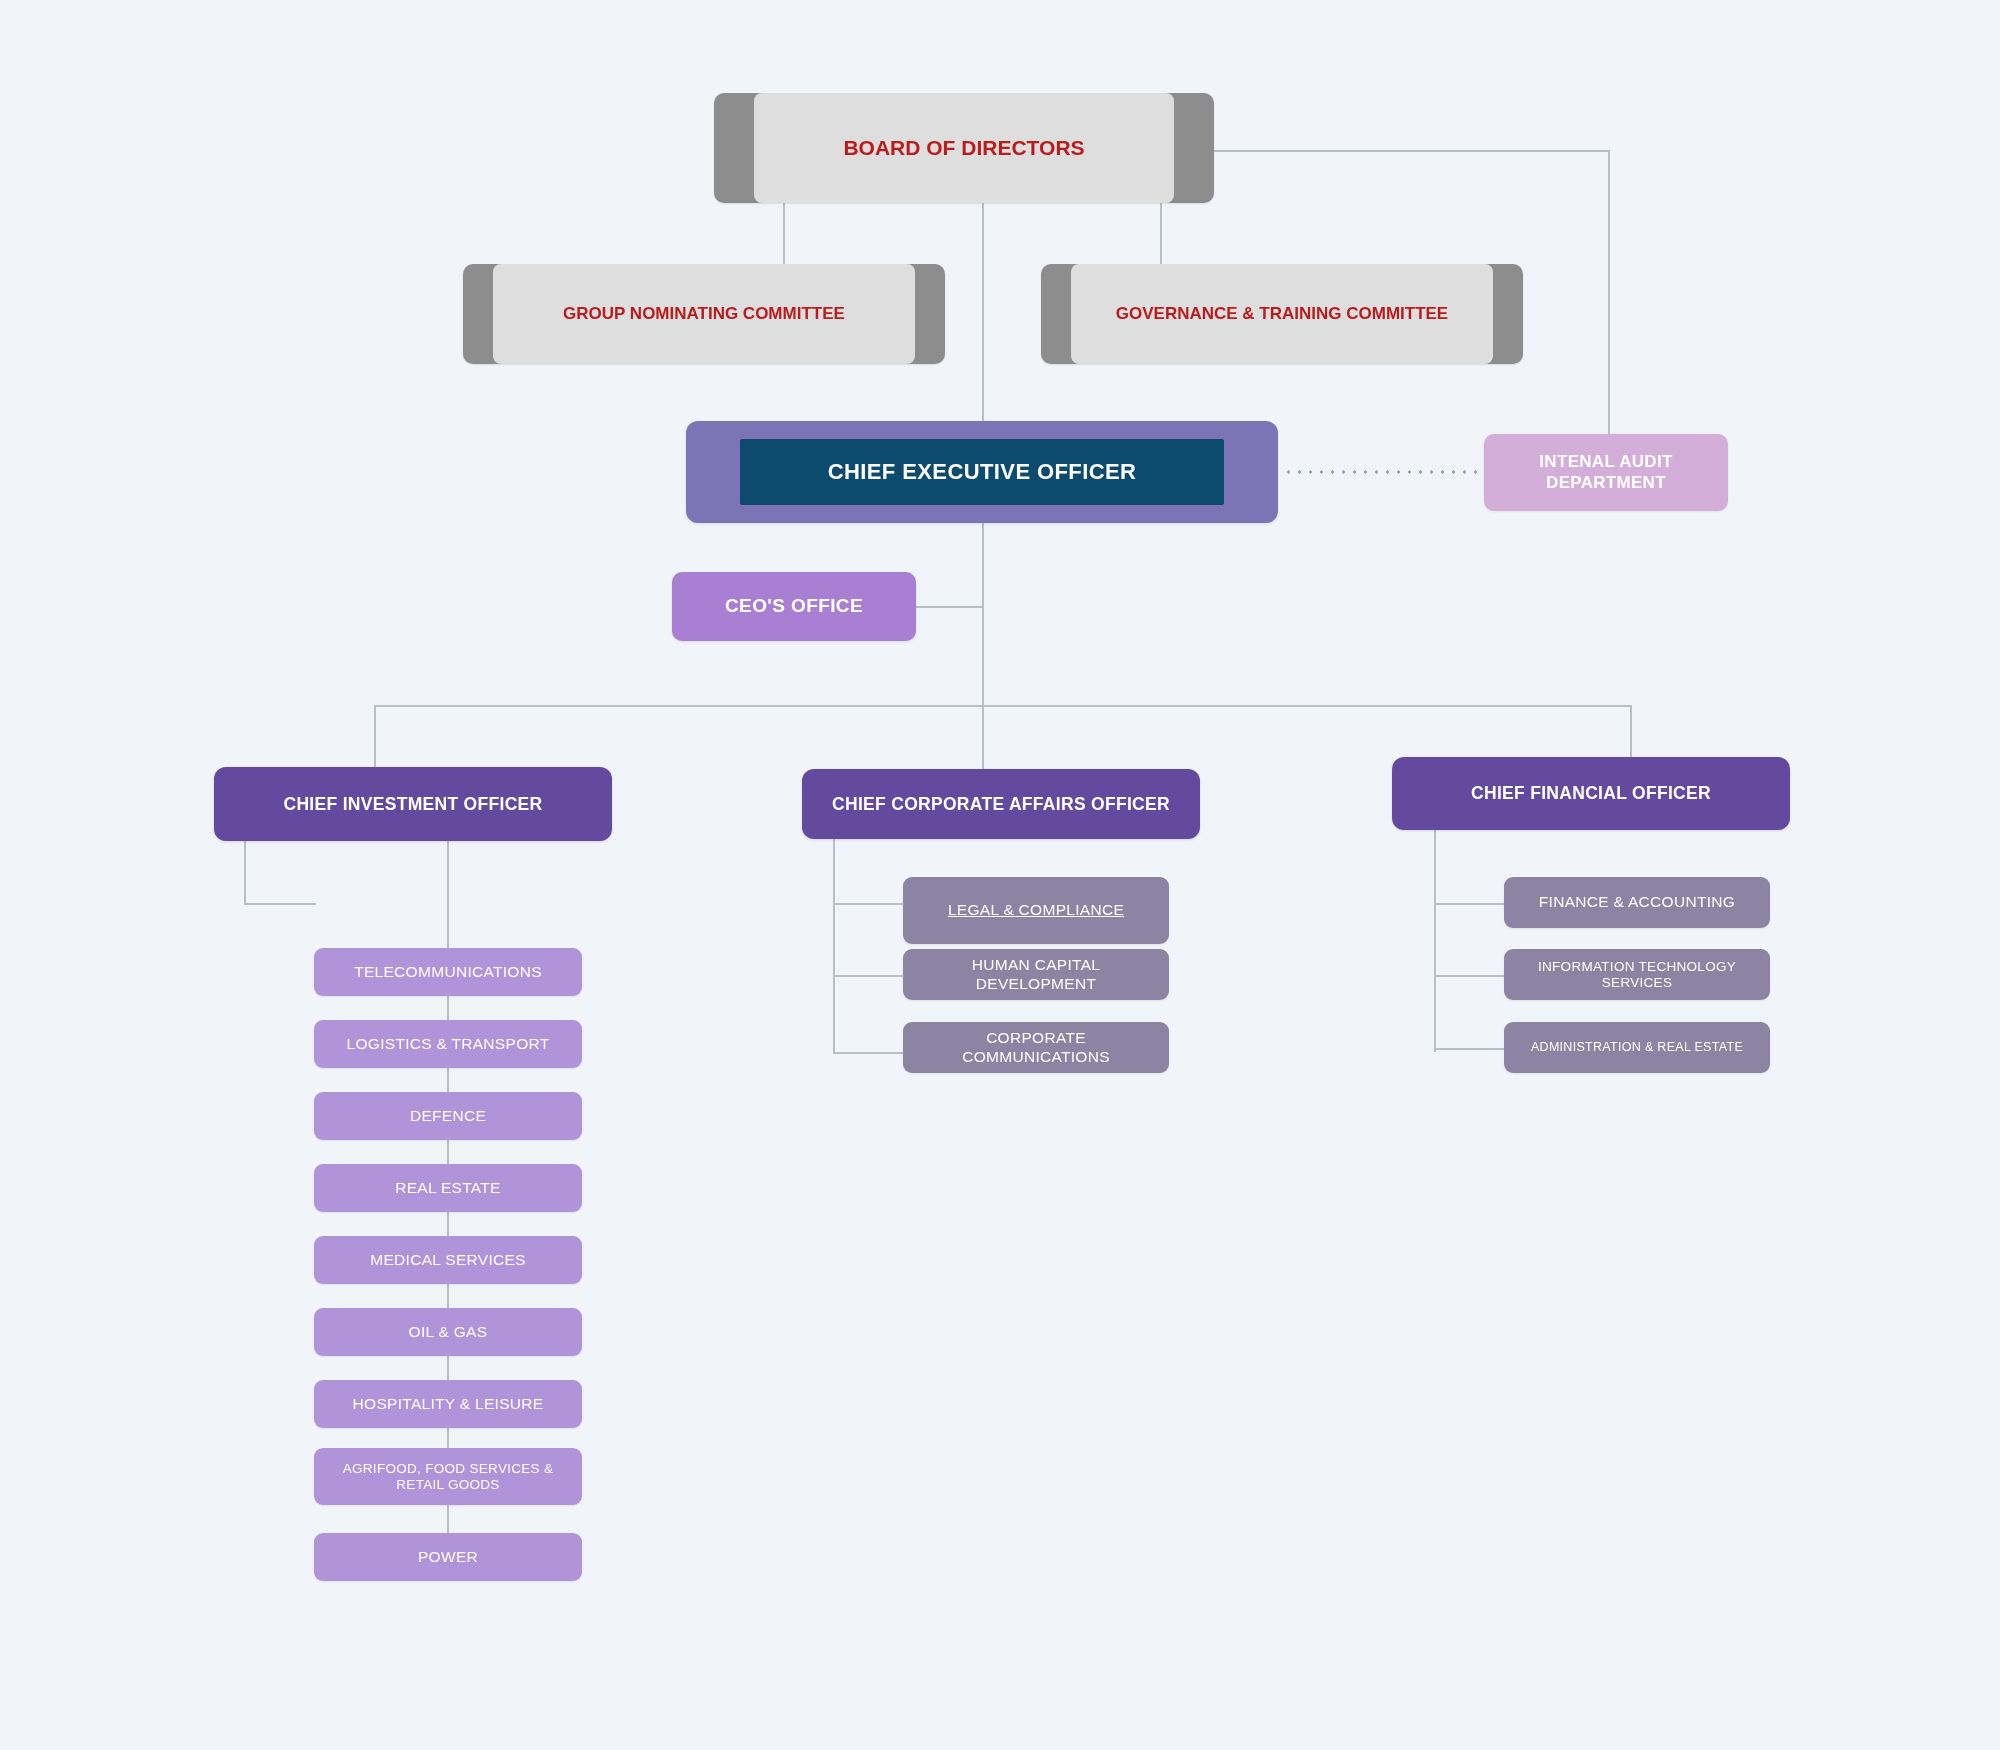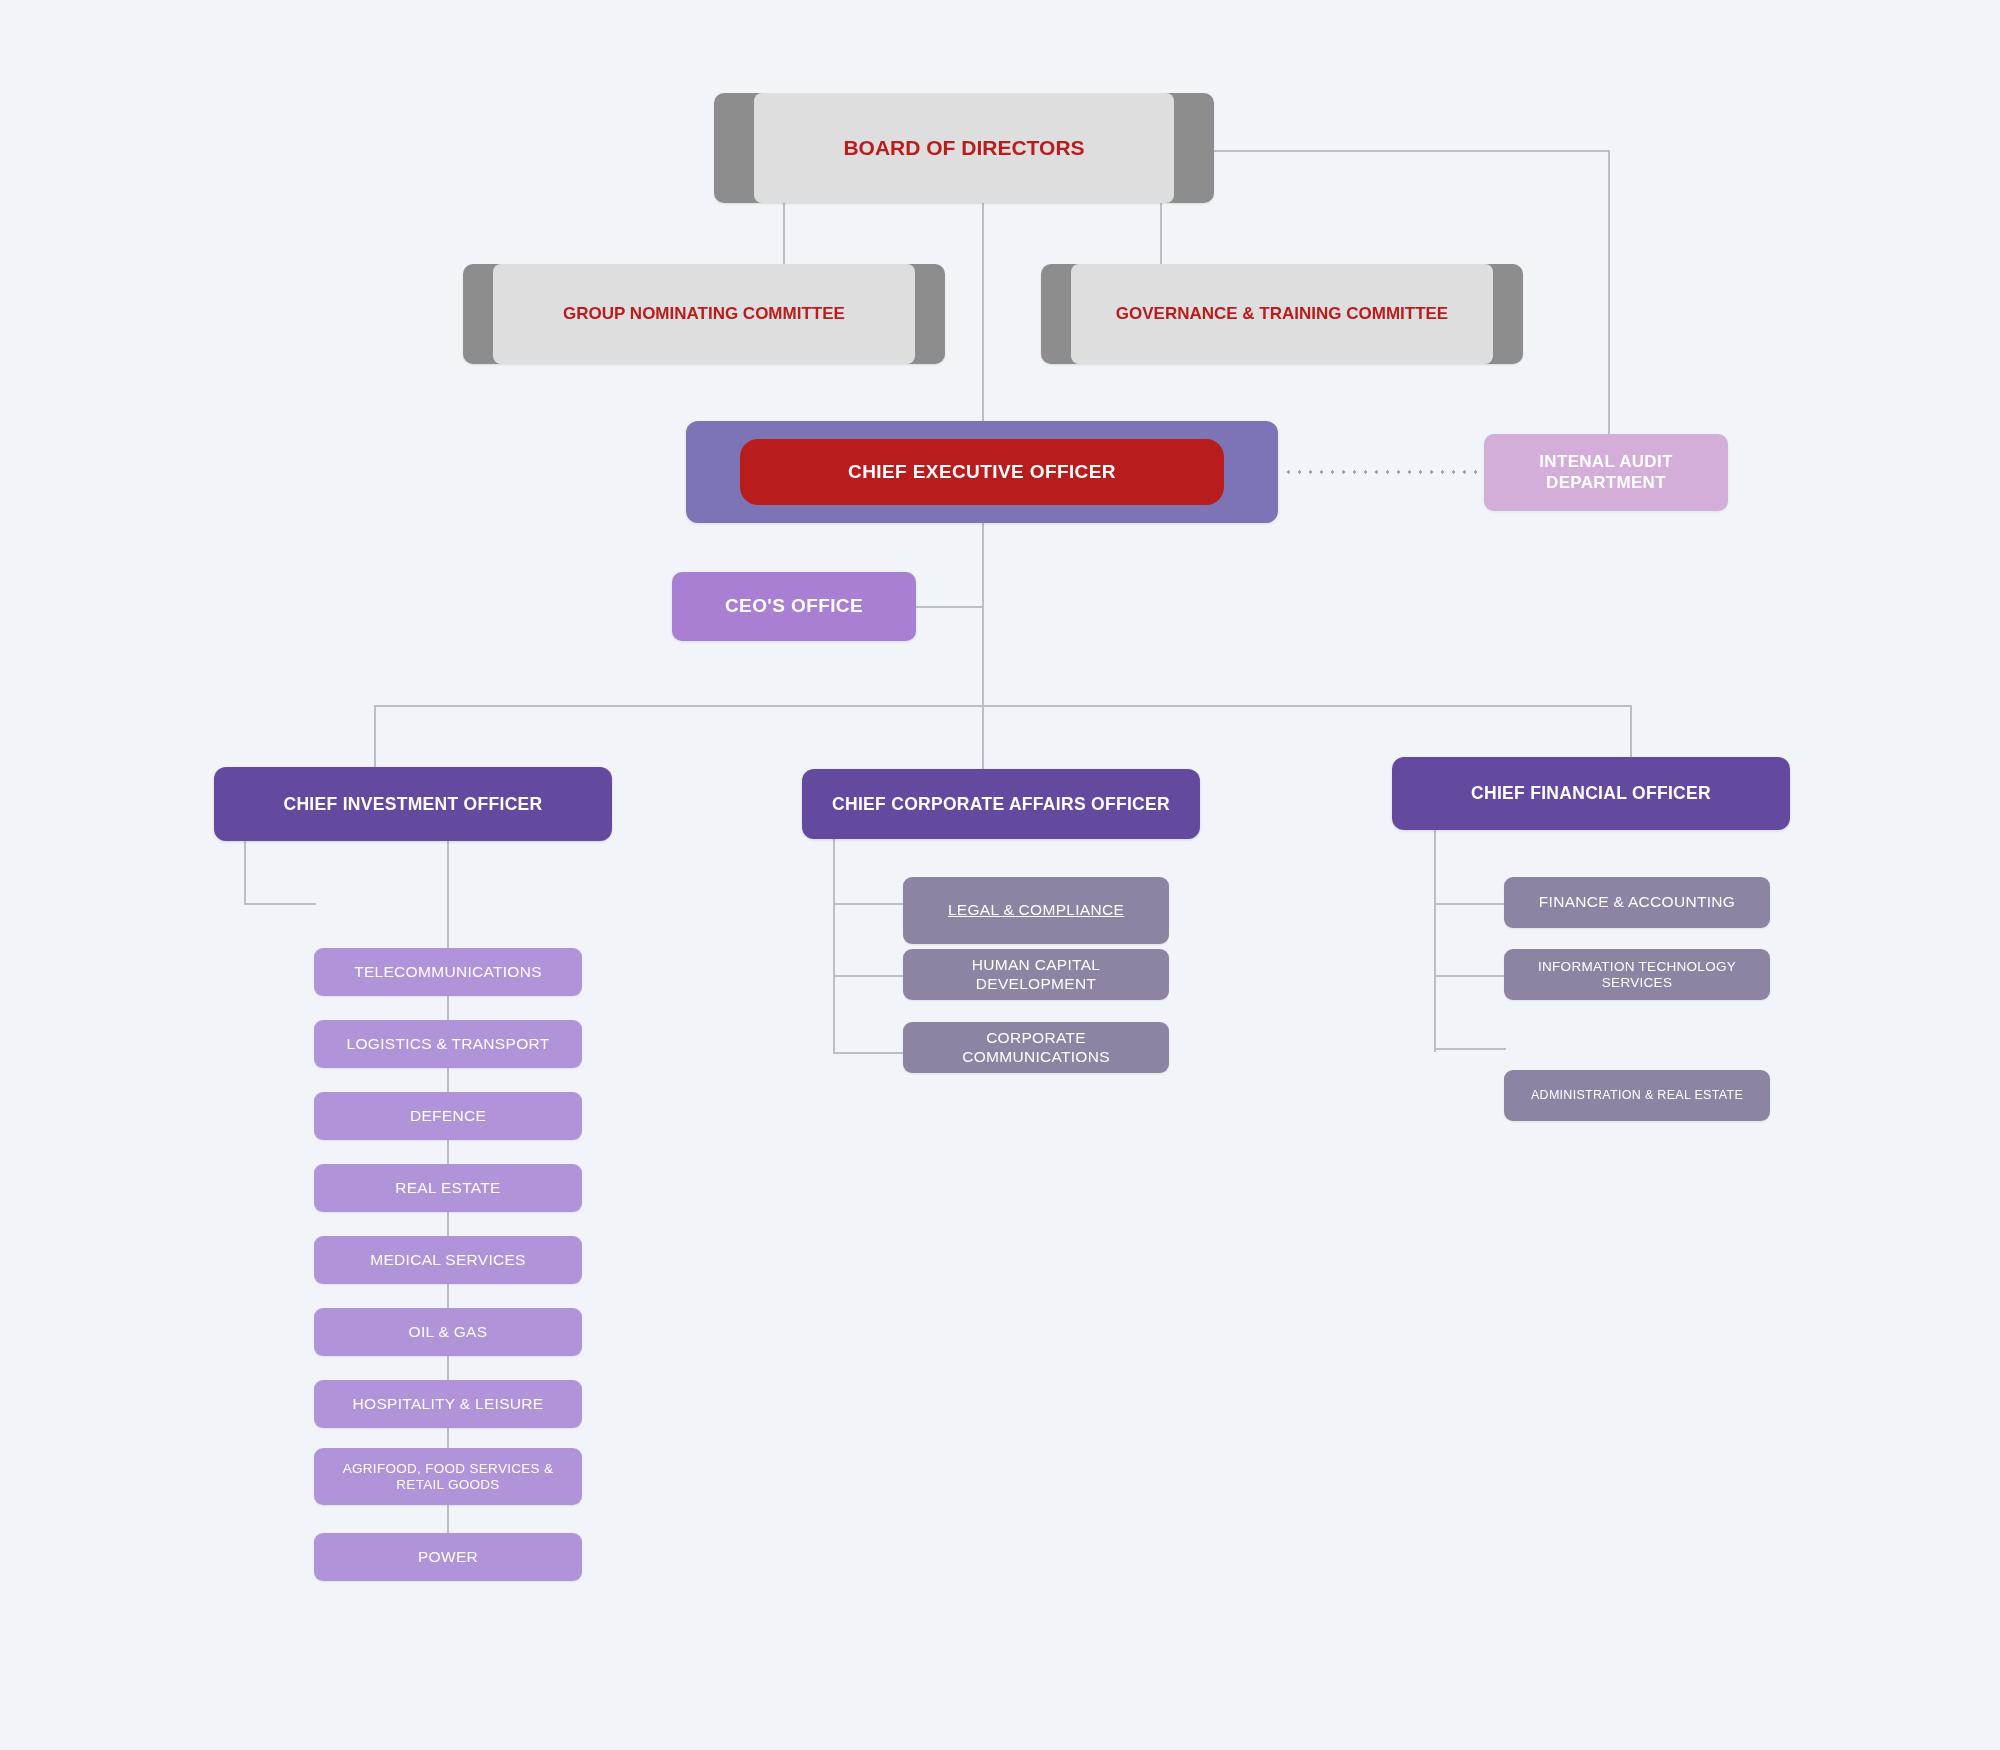--- a/index.html
+++ b/index.html
@@ -71,26 +71,26 @@
   
   .ceo-frame {
     position: absolute;
     left: 686px; top: 421px; width: 592px; height: 102px;
     background: #7d74b6;
     border-radius: 12px;
     display: flex; align-items: center; justify-content: center;
     box-shadow: 0 1px 3px rgba(0,0,0,.10);
   }
   .ceo-inner {
-    background: #b91c1c;
-    border-radius: 18px;
+    background: #0c4a6e;
+    border-radius: 2px;
     width: calc(100% - 108px);
     height: calc(100% - 36px);
     display: flex; align-items: center; justify-content: center;
-    color: #fff; font-weight: 700; font-size: 19px; letter-spacing: .4px;
+    color: #fff; font-weight: 700; font-size: 22px; letter-spacing: .4px;
   }
 
   .audit {
     left: 1484px; top: 434px; width: 244px; height: 77px;
     background: #d3aed8; font-weight: 700; font-size: 17px; letter-spacing: .3px;
     box-shadow: 0 1px 3px rgba(0,0,0,.08);
   }
   .ceo-office {
     left: 672px; top: 572px; width: 244px; height: 69px;
     background: #a97fd4; font-weight: 700; font-size: 19px; letter-spacing: .4px;
@@ -196,15 +196,15 @@
   <div class="node chip light col-cio" style="top:1380px; height:48px;">HOSPITALITY &amp; LEISURE</div>
   <div class="node chip light col-cio small" style="top:1448px; height:57px;">AGRIFOOD, FOOD SERVICES &amp; RETAIL GOODS</div>
   <div class="node chip light col-cio" style="top:1533px; height:48px;">POWER</div>
 
   <div class="node chip gray col-ccao" style="top:877px;  height:67px;text-decoration:underline;">LEGAL &amp; COMPLIANCE</div>
   <div class="node chip gray col-ccao" style="top:949px;  height:51px;">HUMAN CAPITAL DEVELOPMENT</div>
   <div class="node chip gray col-ccao" style="top:1022px; height:51px;">CORPORATE COMMUNICATIONS</div>
 
   <div class="node chip gray col-cfo" style="top:877px;  height:51px;">FINANCE &amp; ACCOUNTING</div>
   <div class="node chip gray col-cfo small" style="top:949px;  height:51px;">INFORMATION TECHNOLOGY SERVICES</div>
-  <div class="node chip gray col-cfo xsmall" style="top:1070px; height:51px;">ADMINISTRATION &amp; REAL ESTATE</div>
+  <div class="node chip gray col-cfo xsmall" style="top:1022px; height:51px;">ADMINISTRATION &amp; REAL ESTATE</div>
 
 </div>
 
 </body></html>

